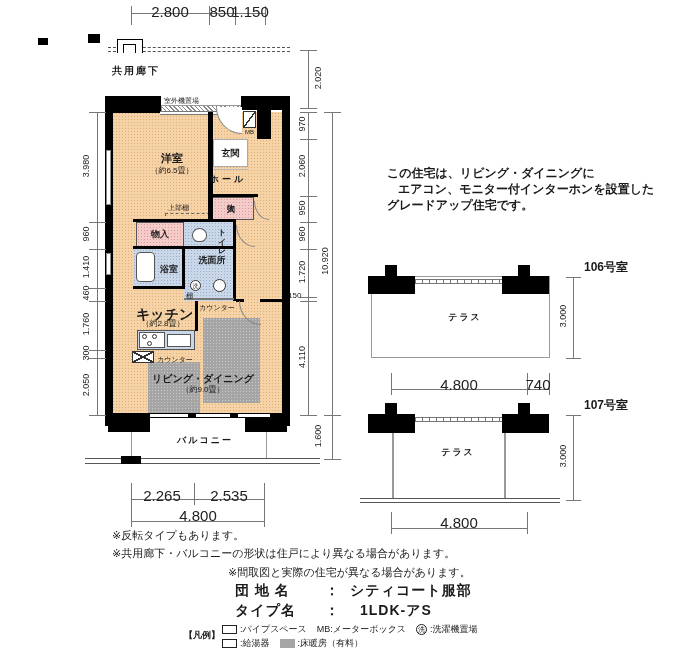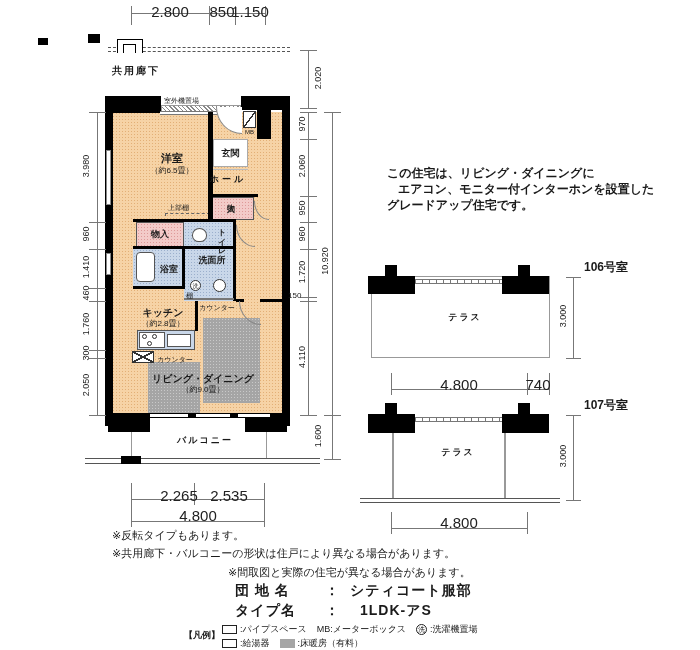--- a/index.html
+++ b/index.html
@@ -128,21 +128,21 @@
   <div class="lbl b c" style="left:214px;top:147px;width:33px;font-size:9px">玄関</div>
   <div class="lbl b c" style="left:203px;top:173px;width:50px;font-size:9px;letter-spacing:3px">ホール</div>
   <div class="lbl" style="left:168px;top:203px;font-size:7px">上部棚</div>
   <div class="lbl b vtext" style="left:224px;top:198px;font-size:8px;height:22px">物入</div>
   <div class="lbl b c" style="left:137px;top:228px;width:46px;font-size:9px">物入</div>
   <div class="lbl b vtext" style="left:215px;top:223px;font-size:8px;height:26px">トイレ</div>
   <div class="lbl b c" style="left:148px;top:263px;width:42px;font-size:9px">浴室</div>
   <div class="lbl b c" style="left:187px;top:254px;width:50px;font-size:9px">洗面所</div>
   <div class="lbl" style="left:186px;top:291px;font-size:7px">棚</div>
   <div class="lbl c" style="left:195px;top:303px;width:44px;font-size:7px">カウンター</div>
-  <div class="lbl b c" style="left:136px;top:306px;width:54px;font-size:10px">キッチン</div>
+  <div class="lbl b c" style="left:136px;top:306px;width:54px;font-size:14px">キッチン</div>
   <div class="lbl c" style="left:136px;top:318px;width:54px;font-size:8px">（約2.8畳）</div>
   <div class="lbl c" style="left:153px;top:355px;width:44px;font-size:7px">カウンター</div>
   <div class="lbl b c" style="left:148px;top:372px;width:110px;font-size:10px">リビング・ダイニング</div>
   <div class="lbl c" style="left:168px;top:384px;width:70px;font-size:8px">（約9.0畳）</div>
 
   <div class="w" style="left:108px;top:418px;width:42px;height:14px"></div>
   <div class="w" style="left:245px;top:418px;width:42px;height:14px"></div>
   <div class="ln" style="left:131px;top:432px;width:1px;height:26px;background:#999"></div>
   <div class="ln" style="left:266px;top:432px;width:1px;height:26px;background:#999"></div>
   <div class="lbl b c" style="left:170px;top:434px;width:70px;font-size:9px;letter-spacing:2px">バルコニー</div>
@@ -186,21 +186,21 @@
   <div class="tick" style="left:324px;top:112px;width:17px;height:1px"></div>
   <div class="tick" style="left:324px;top:415px;width:17px;height:1px"></div>
   <div class="tick" style="left:324px;top:459px;width:17px;height:1px"></div>
   <div class="vd" style="left:303px;top:256px;width:44px">10.920</div>
   <div class="vd" style="left:298px;top:431px">1.600</div>
 
   <div class="ln" style="left:131px;top:499px;width:134px;height:1px"></div>
   <div class="tick" style="left:131px;top:483px;width:1px;height:22px"></div>
   <div class="tick" style="left:194px;top:483px;width:1px;height:22px"></div>
   <div class="tick" style="left:264px;top:483px;width:1px;height:22px"></div>
-  <div class="hd" style="left:154px;top:487px;width:50px">2.265</div>
+  <div class="hd" style="left:137px;top:487px;width:50px">2.265</div>
   <div class="hd" style="left:204px;top:487px;width:50px">2.535</div>
   <div class="ln" style="left:131px;top:521px;width:134px;height:1px"></div>
   <div class="tick" style="left:131px;top:505px;width:1px;height:22px"></div>
   <div class="tick" style="left:264px;top:505px;width:1px;height:22px"></div>
   <div class="hd" style="left:173px;top:507px;width:50px">4.800</div>
 
   <div class="lbl b" style="left:387px;top:165px;font-size:12px">この住宅は、リビング・ダイニングに</div>
   <div class="lbl b" style="left:398px;top:181px;font-size:12px">エアコン、モニター付インターホンを設置した</div>
   <div class="lbl b" style="left:387px;top:197px;font-size:12px">グレードアップ住宅です。</div>
 

